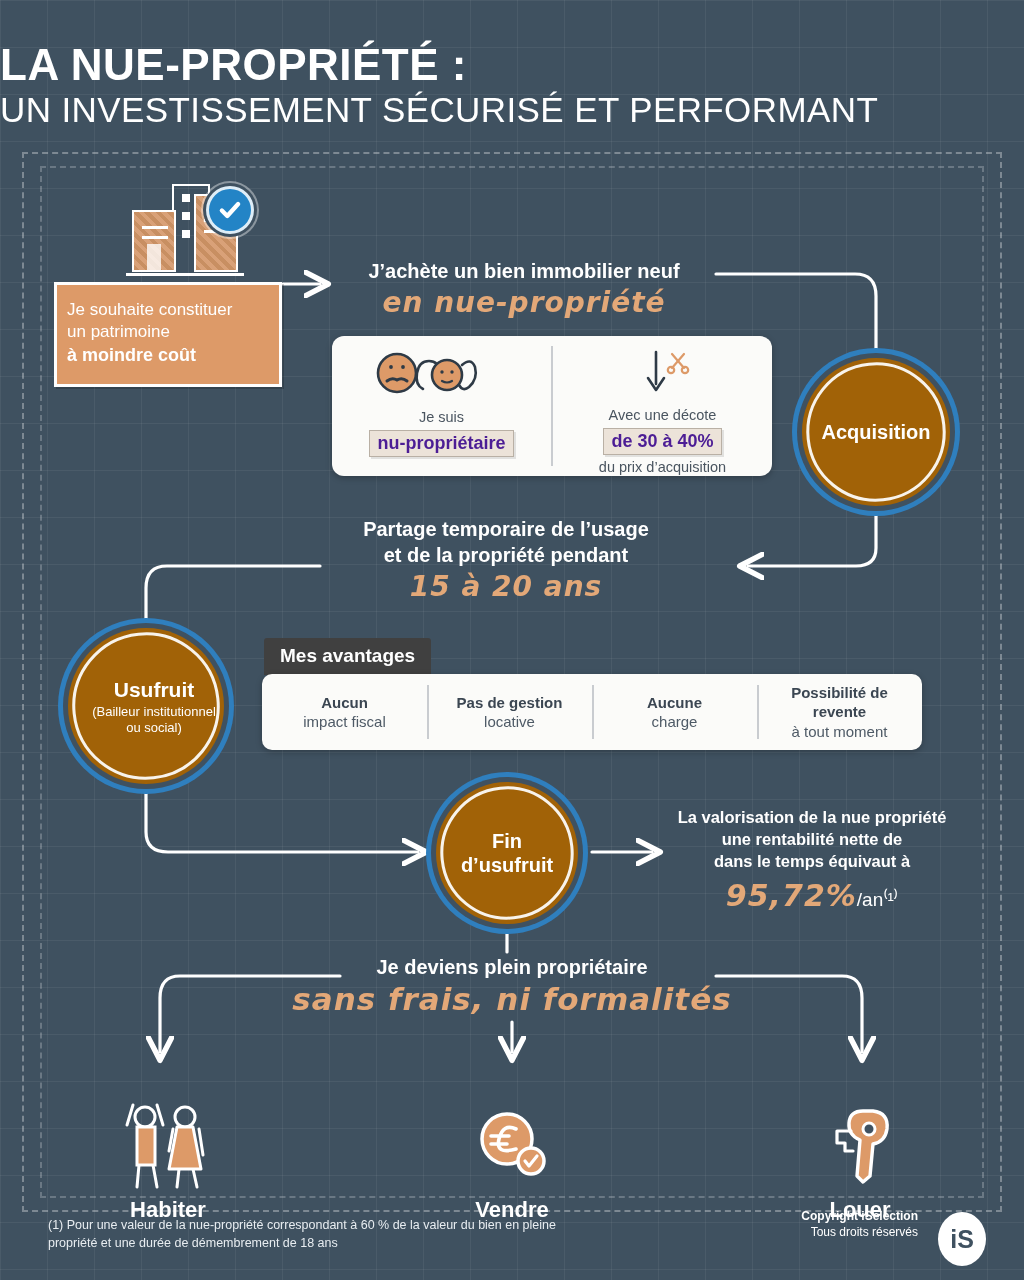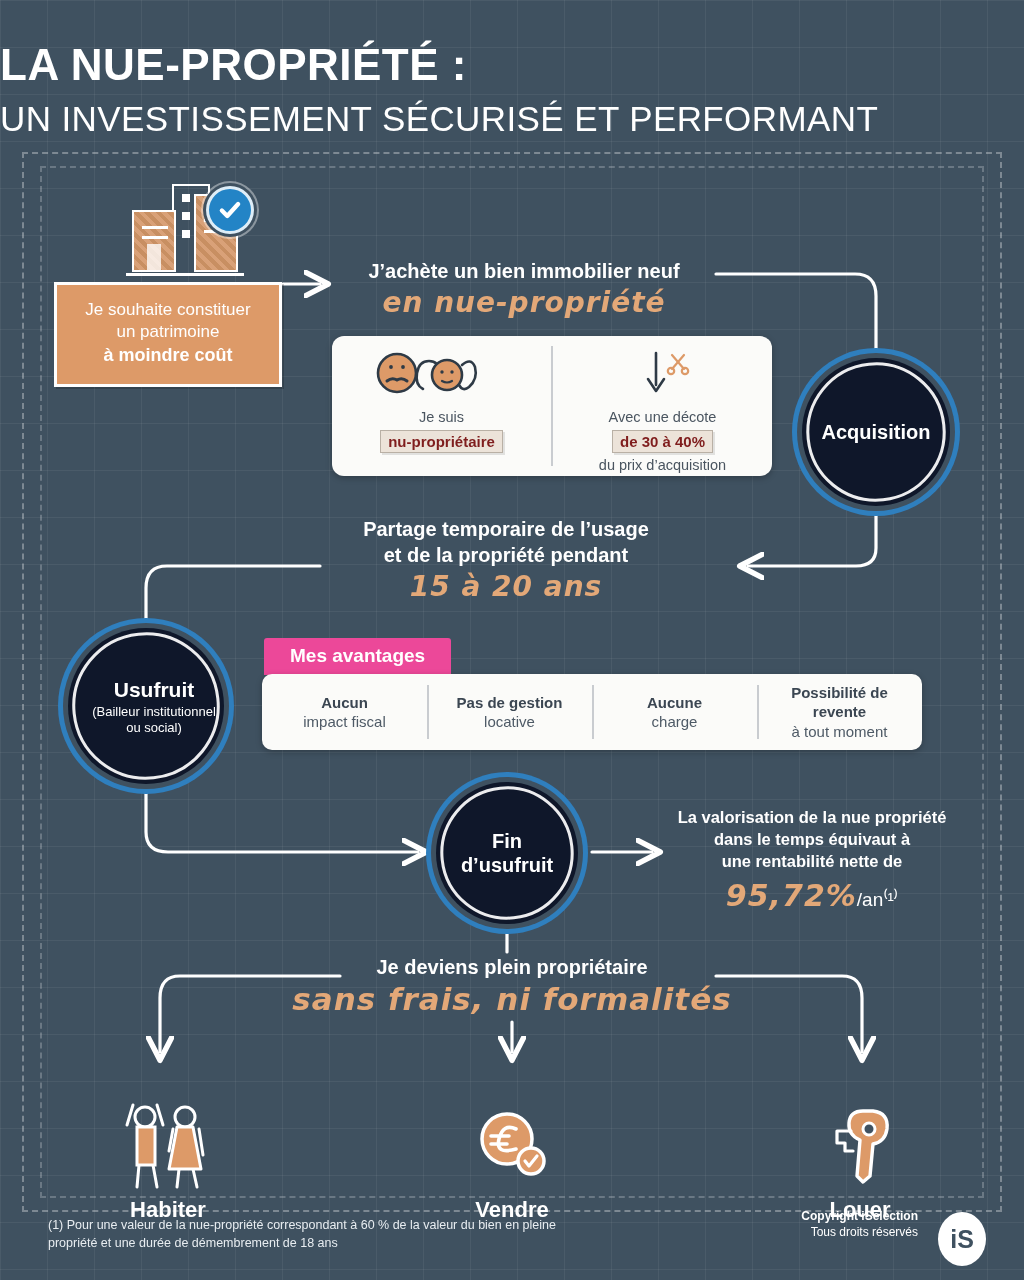--- a/index.html
+++ b/index.html
@@ -23,21 +23,21 @@
   .frame-outer { left:22px; top:152px; right:22px; bottom:68px; }
   .frame-inner { left:40px; top:166px; right:40px; bottom:82px; opacity:.7; }
 
   
   .header { position:absolute; top:40px; left:0; width:100%; text-align:left; }
   .title-main {
     font-size:44px; font-weight:bold; letter-spacing:.5px;
     font-family:"Liberation Sans", sans-serif;
   }
   .title-sub {
-    font-size:35px; font-weight:300; letter-spacing:.4px; margin-top:9px;
+    font-size:35px; font-weight:300; letter-spacing:.4px; margin-top:0;
   }
   .hand {
     font-family:"DejaVu Sans", sans-serif;
     color:#e3a878; font-style:italic; font-weight:bold;
     letter-spacing:1px;
   }
 
   
   .buildings { position:absolute; left:118px; top:188px; width:130px; height:92px; }
   .bld { position:absolute; bottom:8px; border:2.5px solid #ffffff; }
@@ -58,76 +58,76 @@
     border:3px solid rgba(255,255,255,.85);
     box-shadow:0 0 0 3px #3f5160, 0 0 0 5px rgba(255,255,255,.4);
     display:flex; align-items:center; justify-content:center;
   }
   .check-badge svg { width:26px; height:26px; }
 
   
   .callout {
     position:absolute; left:54px; top:282px; width:228px; padding:14px 10px 16px;
     background:#dd9a68; border:3px solid #ffffff;
-    text-align:center; line-height:1.32; font-size:17px; color:#fff;
+    text-align:left; line-height:1.32; font-size:17px; color:#fff;
     box-shadow:2px 2px 0 rgba(0,0,0,.18);
   }
   .callout .l3 { font-weight:bold; font-size:18px; }
 
   
   .step-title { position:absolute; text-align:center; }
   .step-title .t1 { font-size:20px; font-weight:bold; line-height:1.3; }
   .step-title .t2 { font-size:28px; margin-top:2px; }
 
   
   .card-acq {
     position:absolute; left:332px; top:336px; width:440px; height:140px;
     background:#fbfbf9; border-radius:12px; display:flex;
     box-shadow:0 2px 6px rgba(0,0,0,.25);
   }
   .card-acq .half { flex:1; position:relative; display:flex; flex-direction:column;
                     align-items:center; justify-content:flex-start; padding-top:12px; }
   .card-acq .divider { width:2px; background:#c9ccd0; margin:10px 0; }
   .cap { color:#4a5560; font-size:14.5px; text-align:center; line-height:1.3; }
   .chip {
-    display:inline-block; background:#ece3d9; color:#7f1d1d;
-    font-weight:bold; font-size:15px; padding:2px 7px;
+    display:inline-block; background:#ece3d9; color:#4c1d95;
+    font-weight:bold; font-size:18px; padding:2px 7px;
     border:1px solid #b9b0a5; box-shadow:2px 2px 0 rgba(0,0,0,.10);
     margin-top:3px;
   }
 
   
   .faces { height:60px; display:flex; align-items:center; gap:0px; }
   .faces svg { overflow:visible; }
 
   
   .circle {
-    position:absolute; border-radius:50%; background:#0f172a;
+    position:absolute; border-radius:50%; background:#a16207;
     display:flex; align-items:center; justify-content:center;
     text-align:center; box-shadow:0 0 0 5px #3f5160, 0 0 0 10px #2f7fbe;
   }
   .circle .ring {
     position:absolute; inset:5px; border-radius:50%;
     border:3px solid rgba(255,255,255,.92);
     transform:rotate(-6deg) scale(1.01);
   }
   .circle .lbl { position:relative; z-index:2; font-weight:bold; line-height:1.2; }
   .circle .sub { font-weight:normal; font-size:13px; line-height:1.22; display:block; margin-top:2px; }
 
   #c-acquisition { left:802px; top:358px; width:148px; height:148px; }
   #c-acquisition .lbl { font-size:20px; }
   #c-usufruit { left:68px; top:628px; width:156px; height:156px; }
   #c-usufruit .lbl { font-size:21px;margin-left:16px; }
   #c-finusufruit { left:436px; top:782px; width:142px; height:142px; }
   #c-finusufruit .lbl { font-size:20px; }
 
   
   .adv-tab {
-    position:absolute; left:264px; top:638px; padding:7px 26px 8px;
-    background:#ec4899; color:#fff; font-weight:bold; font-size:19px;
+    position:absolute; left:264px; top:638px; padding:7px 16px 8px;
+    background:#404040; color:#fff; font-weight:bold; font-size:19px;
     border-radius:3px 3px 0 0;
   }
   .adv-box {
     position:absolute; left:262px; top:674px; width:660px; height:76px;
     background:#fbfbf9; border-radius:10px; display:flex;
     box-shadow:0 2px 6px rgba(0,0,0,.25);
   }
   .adv-cell { flex:1; display:flex; flex-direction:column; align-items:center;
               justify-content:center; text-align:center; line-height:1.3;
               padding:0 6px; position:relative; }
@@ -342,22 +342,22 @@
     <div class="a2">charge</div>
   </div>
   <div class="adv-cell">
     <div class="a1">Possibilité de revente</div>
     <div class="a2">à tout moment</div>
   </div>
 </div>
 
 <div class="valo">
   <div class="v1">La valorisation de la nue propriété</div>
+  <div class="v1">une rentabilité nette de</div>
   <div class="v1">dans le temps équivaut à</div>
-  <div class="v1">une rentabilité nette de</div>
   <div class="v2 hand"><span>95,72%</span><span class="unit">/an⁽¹⁾</span></div>
 </div>
 
 <div class="plein">
   <div class="p1">Je deviens plein propriétaire</div>
   <div class="p2 hand">sans frais, ni formalités</div>
 </div>
 
 <div class="outcome" id="o-habiter">
   <div class="ico">

